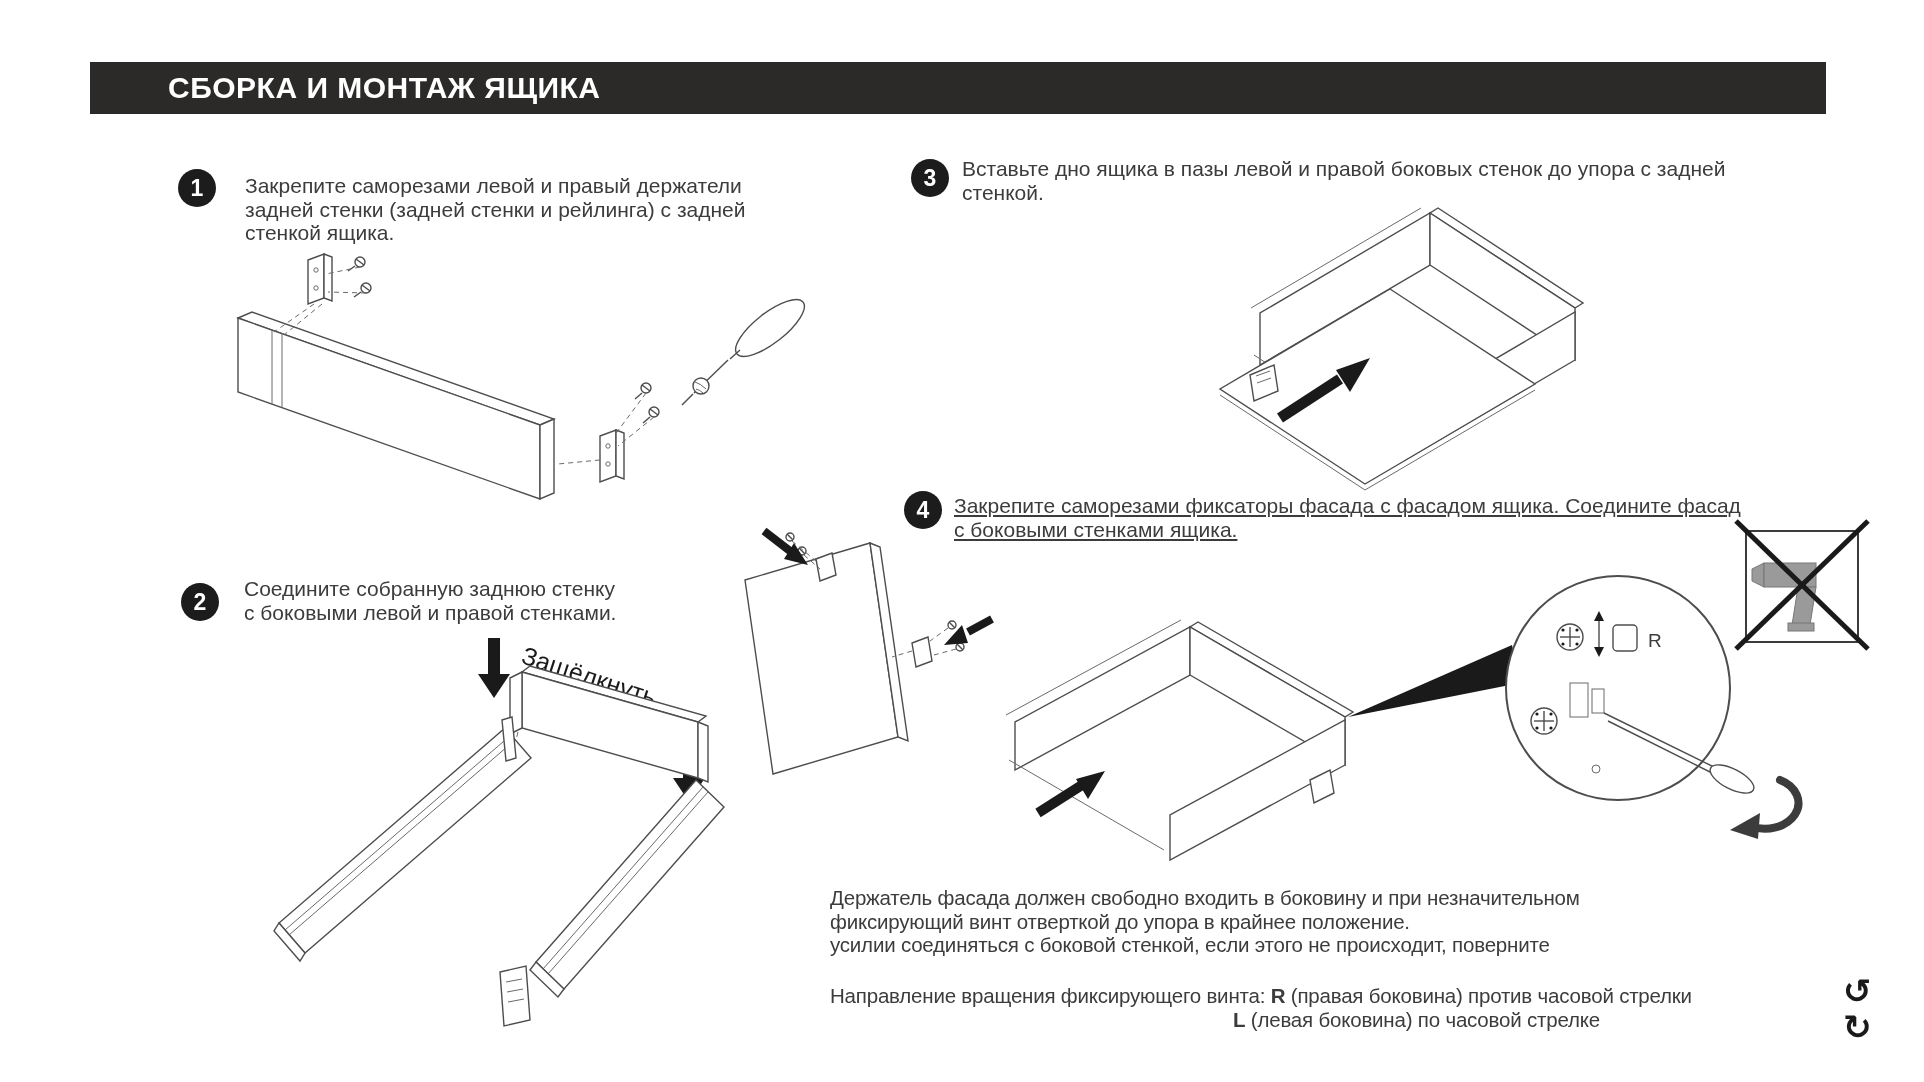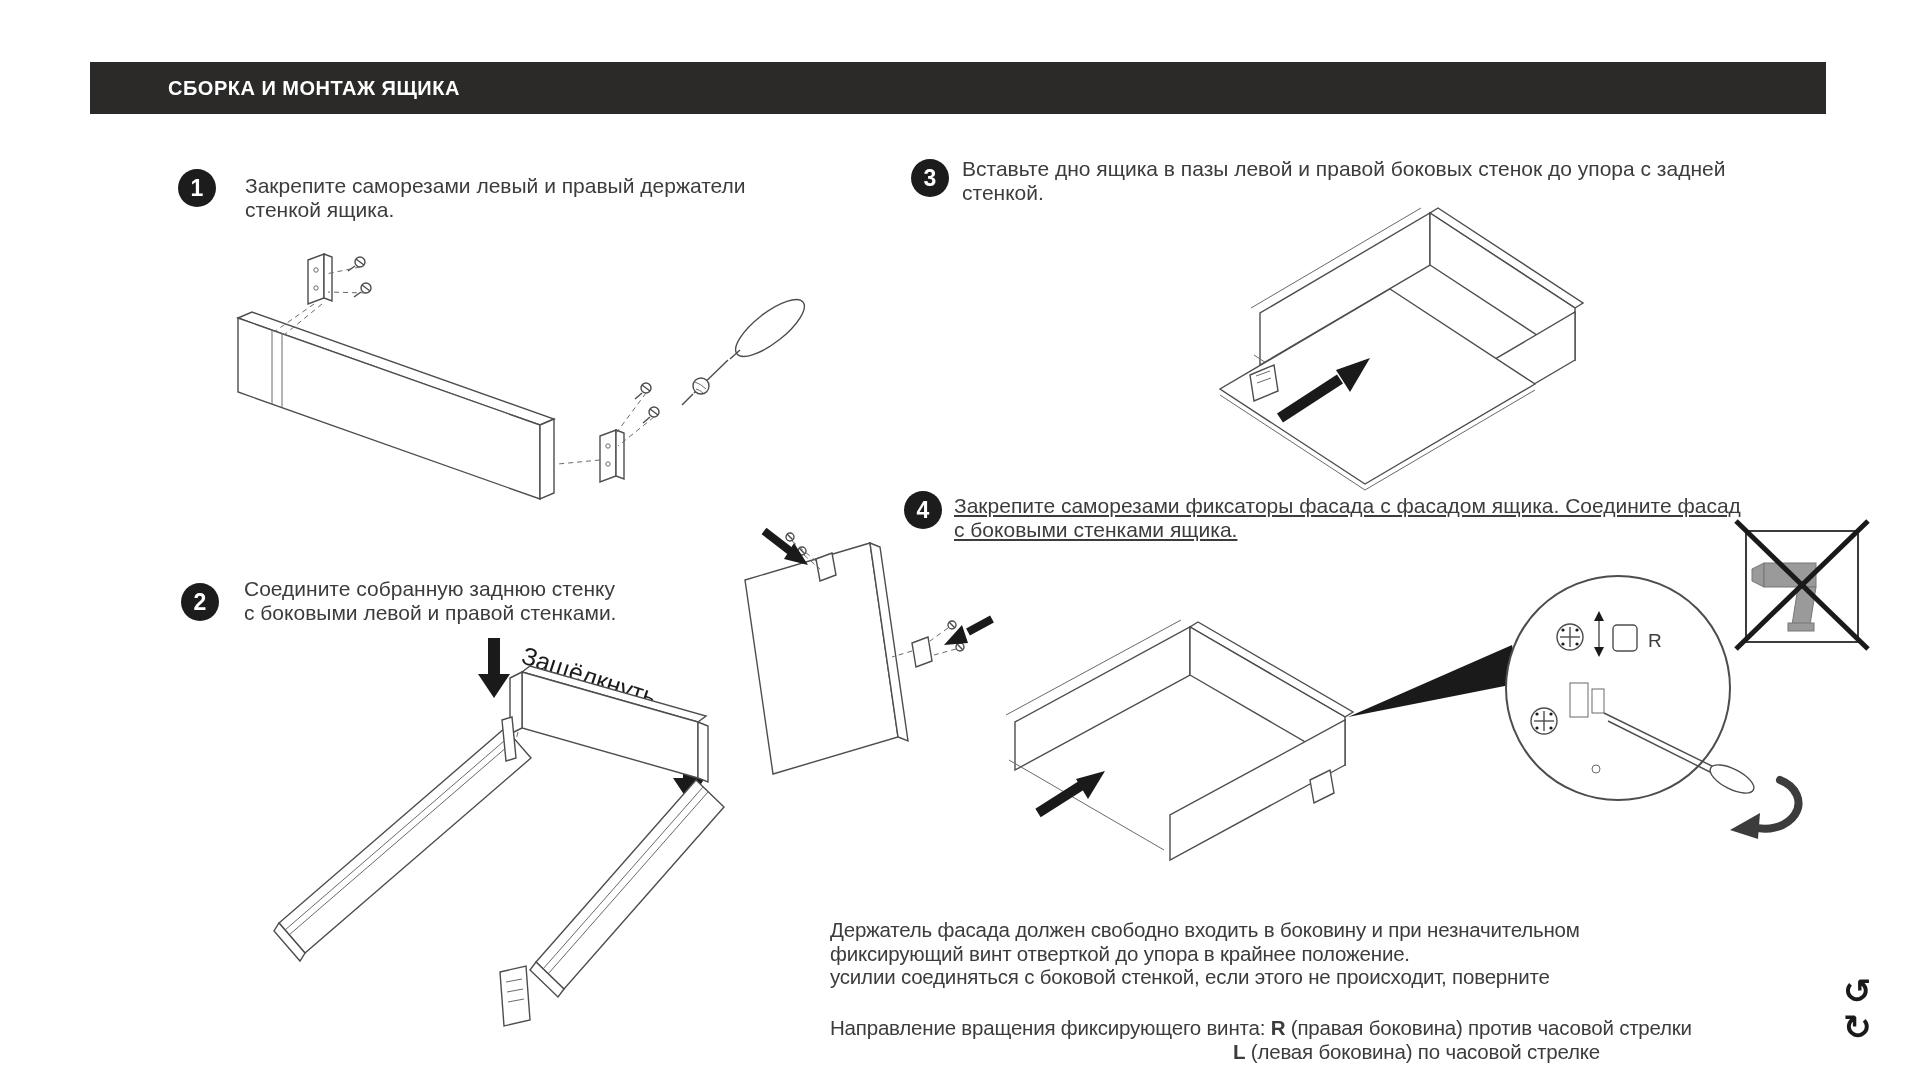--- a/index.html
+++ b/index.html
@@ -4,27 +4,27 @@
 <style>
   html,body{margin:0;padding:0;}
   body{
     width:1924px;height:1082px;background:#ffffff;position:relative;overflow:hidden;
     font-family:"Liberation Sans","DejaVu Sans",sans-serif;color:#3c3c3c;
   }
   .abs{position:absolute;}
   
   .header-bar{left:90px;top:62px;width:1736px;height:52px;background:#2b2a29;}
   .header-title{left:168px;top:62px;height:52px;line-height:52px;color:#ffffff;
-    font-size:20px;font-weight:bold;letter-spacing:.5px;white-space:nowrap;}
+    font-size:30px;font-weight:bold;letter-spacing:.5px;white-space:nowrap;}
   
   .badge{width:38px;height:38px;border-radius:50%;background:#1c1c1c;color:#fff;
     font-weight:bold;font-size:23px;text-align:center;line-height:38px;}
   
   .step-text{font-size:21px;line-height:23.5px;white-space:nowrap;}
-  .note-text{font-size:20.5px;line-height:23.5px;letter-spacing:-0.2px;white-space:nowrap;margin-top:32px;}
+  .note-text{font-size:20.5px;line-height:23.5px;letter-spacing:-0.2px;white-space:nowrap;}
   .bold{font-weight:bold;}
   svg.draw{position:absolute;overflow:visible;}
   .ln{stroke:#4d4d4d;stroke-width:1.4;fill:none;}
   .face{stroke:#4d4d4d;stroke-width:1.4;fill:#ffffff;}
   .thin{stroke:#6a6a6a;stroke-width:1;fill:none;}
   .dash{stroke:#6a6a6a;stroke-width:1;fill:none;stroke-dasharray:5 4;}
   .blk{fill:#1a1a1a;stroke:none;}
   .xline{stroke:#1a1a1a;stroke-width:5;fill:none;}
   .snap-label{left:527px;top:641px;font-size:25px;color:#1a1a1a;
     transform:rotate(18deg);transform-origin:left top;white-space:nowrap;}
@@ -32,21 +32,22 @@
   .detail-r{font-size:19px;fill:#3c3c3c;font-family:"Liberation Sans","DejaVu Sans",sans-serif;}
 </style>
 </head>
 <body>
 
 <div class="abs header-bar"></div>
 <div class="abs header-title">СБОРКА И МОНТАЖ ЯЩИКА</div>
 
 <div class="abs badge" style="left:178px;top:169px;">1</div>
 <div class="abs step-text" style="left:245px;top:174px;">
-  <div>Закрепите саморезами левый и правый держатели</div>
+  <div>Закрепите саморезами левой и правый держатели</div>
+  <div>задней стенки (задней стенки и рейлинга) с задней</div>
   <div>стенкой ящика.</div>
 </div>
 
 <svg class="draw" style="left:210px;top:240px;" width="620" height="330" viewBox="0 0 620 330">
   <g>
     <polygon class="face" points="28,78 42,72 344,179 330,185"></polygon>
     <polygon class="face" points="28,78 330,185 330,259 28,152"></polygon>
     <polygon class="face" points="330,185 344,179 344,253 330,259"></polygon>
     <line class="thin" x1="62" y1="90" x2="62" y2="164"></line>
     <line class="thin" x1="72" y1="93" x2="72" y2="167"></line>

